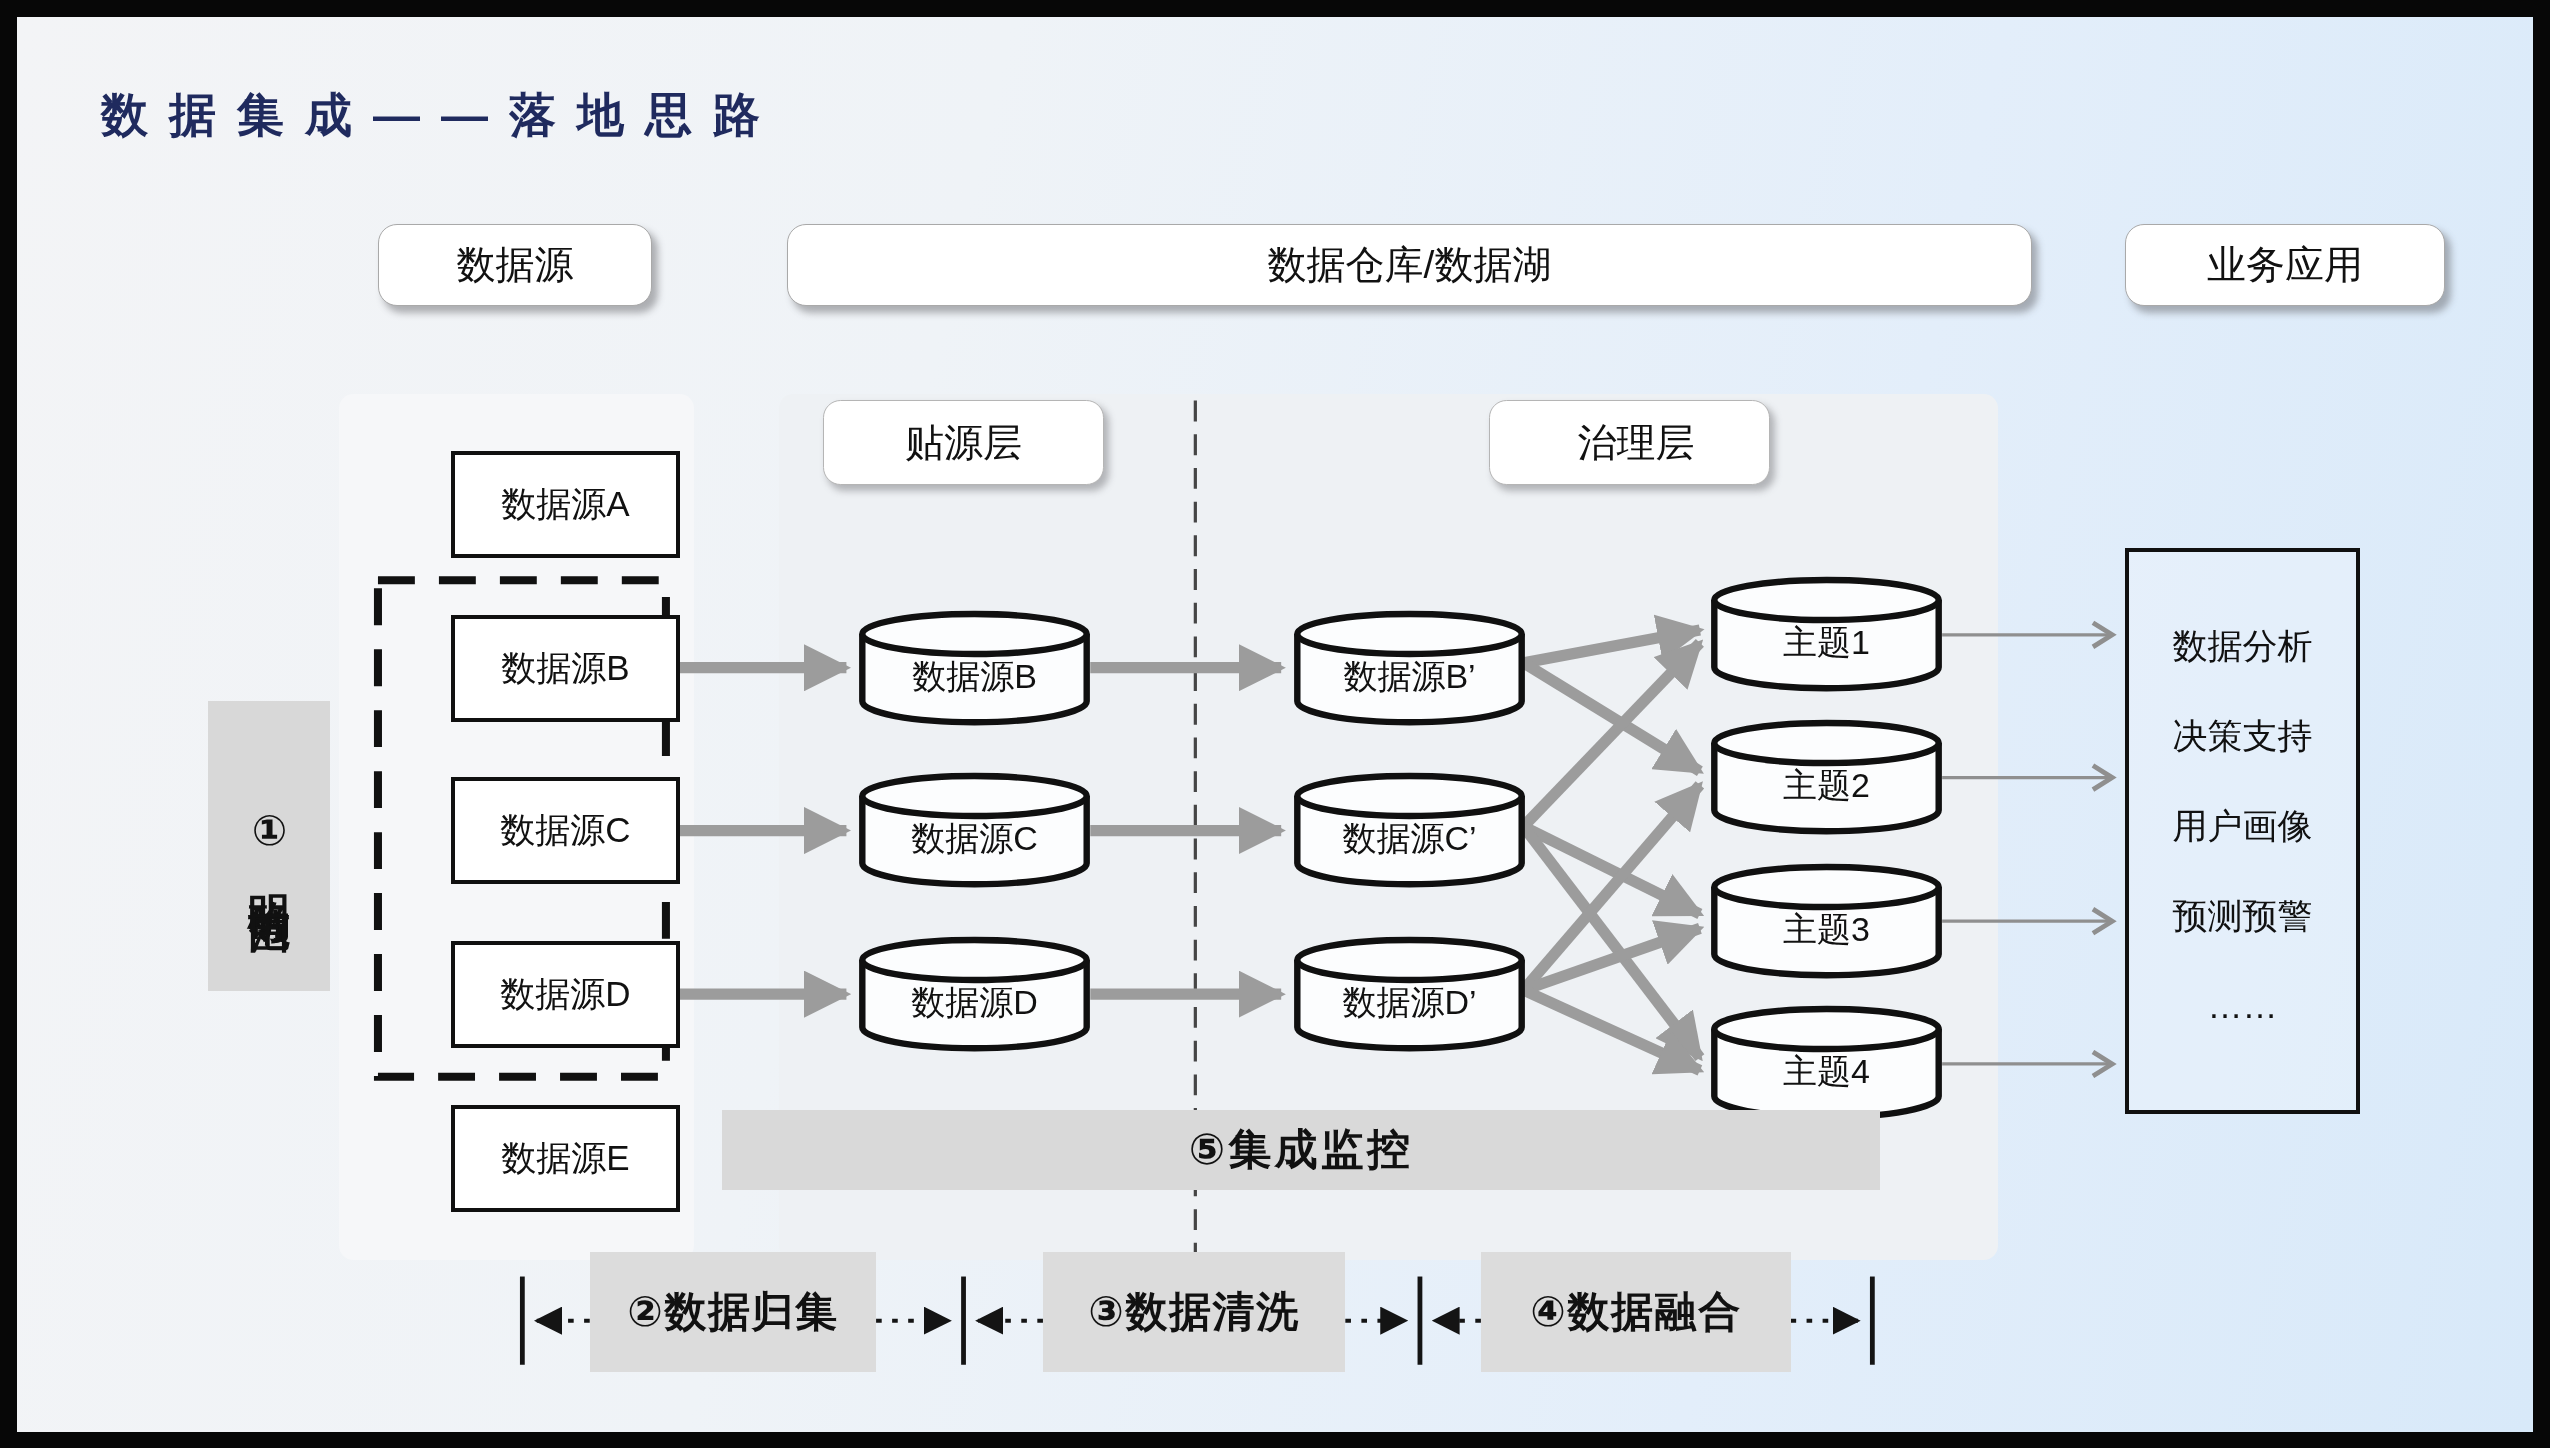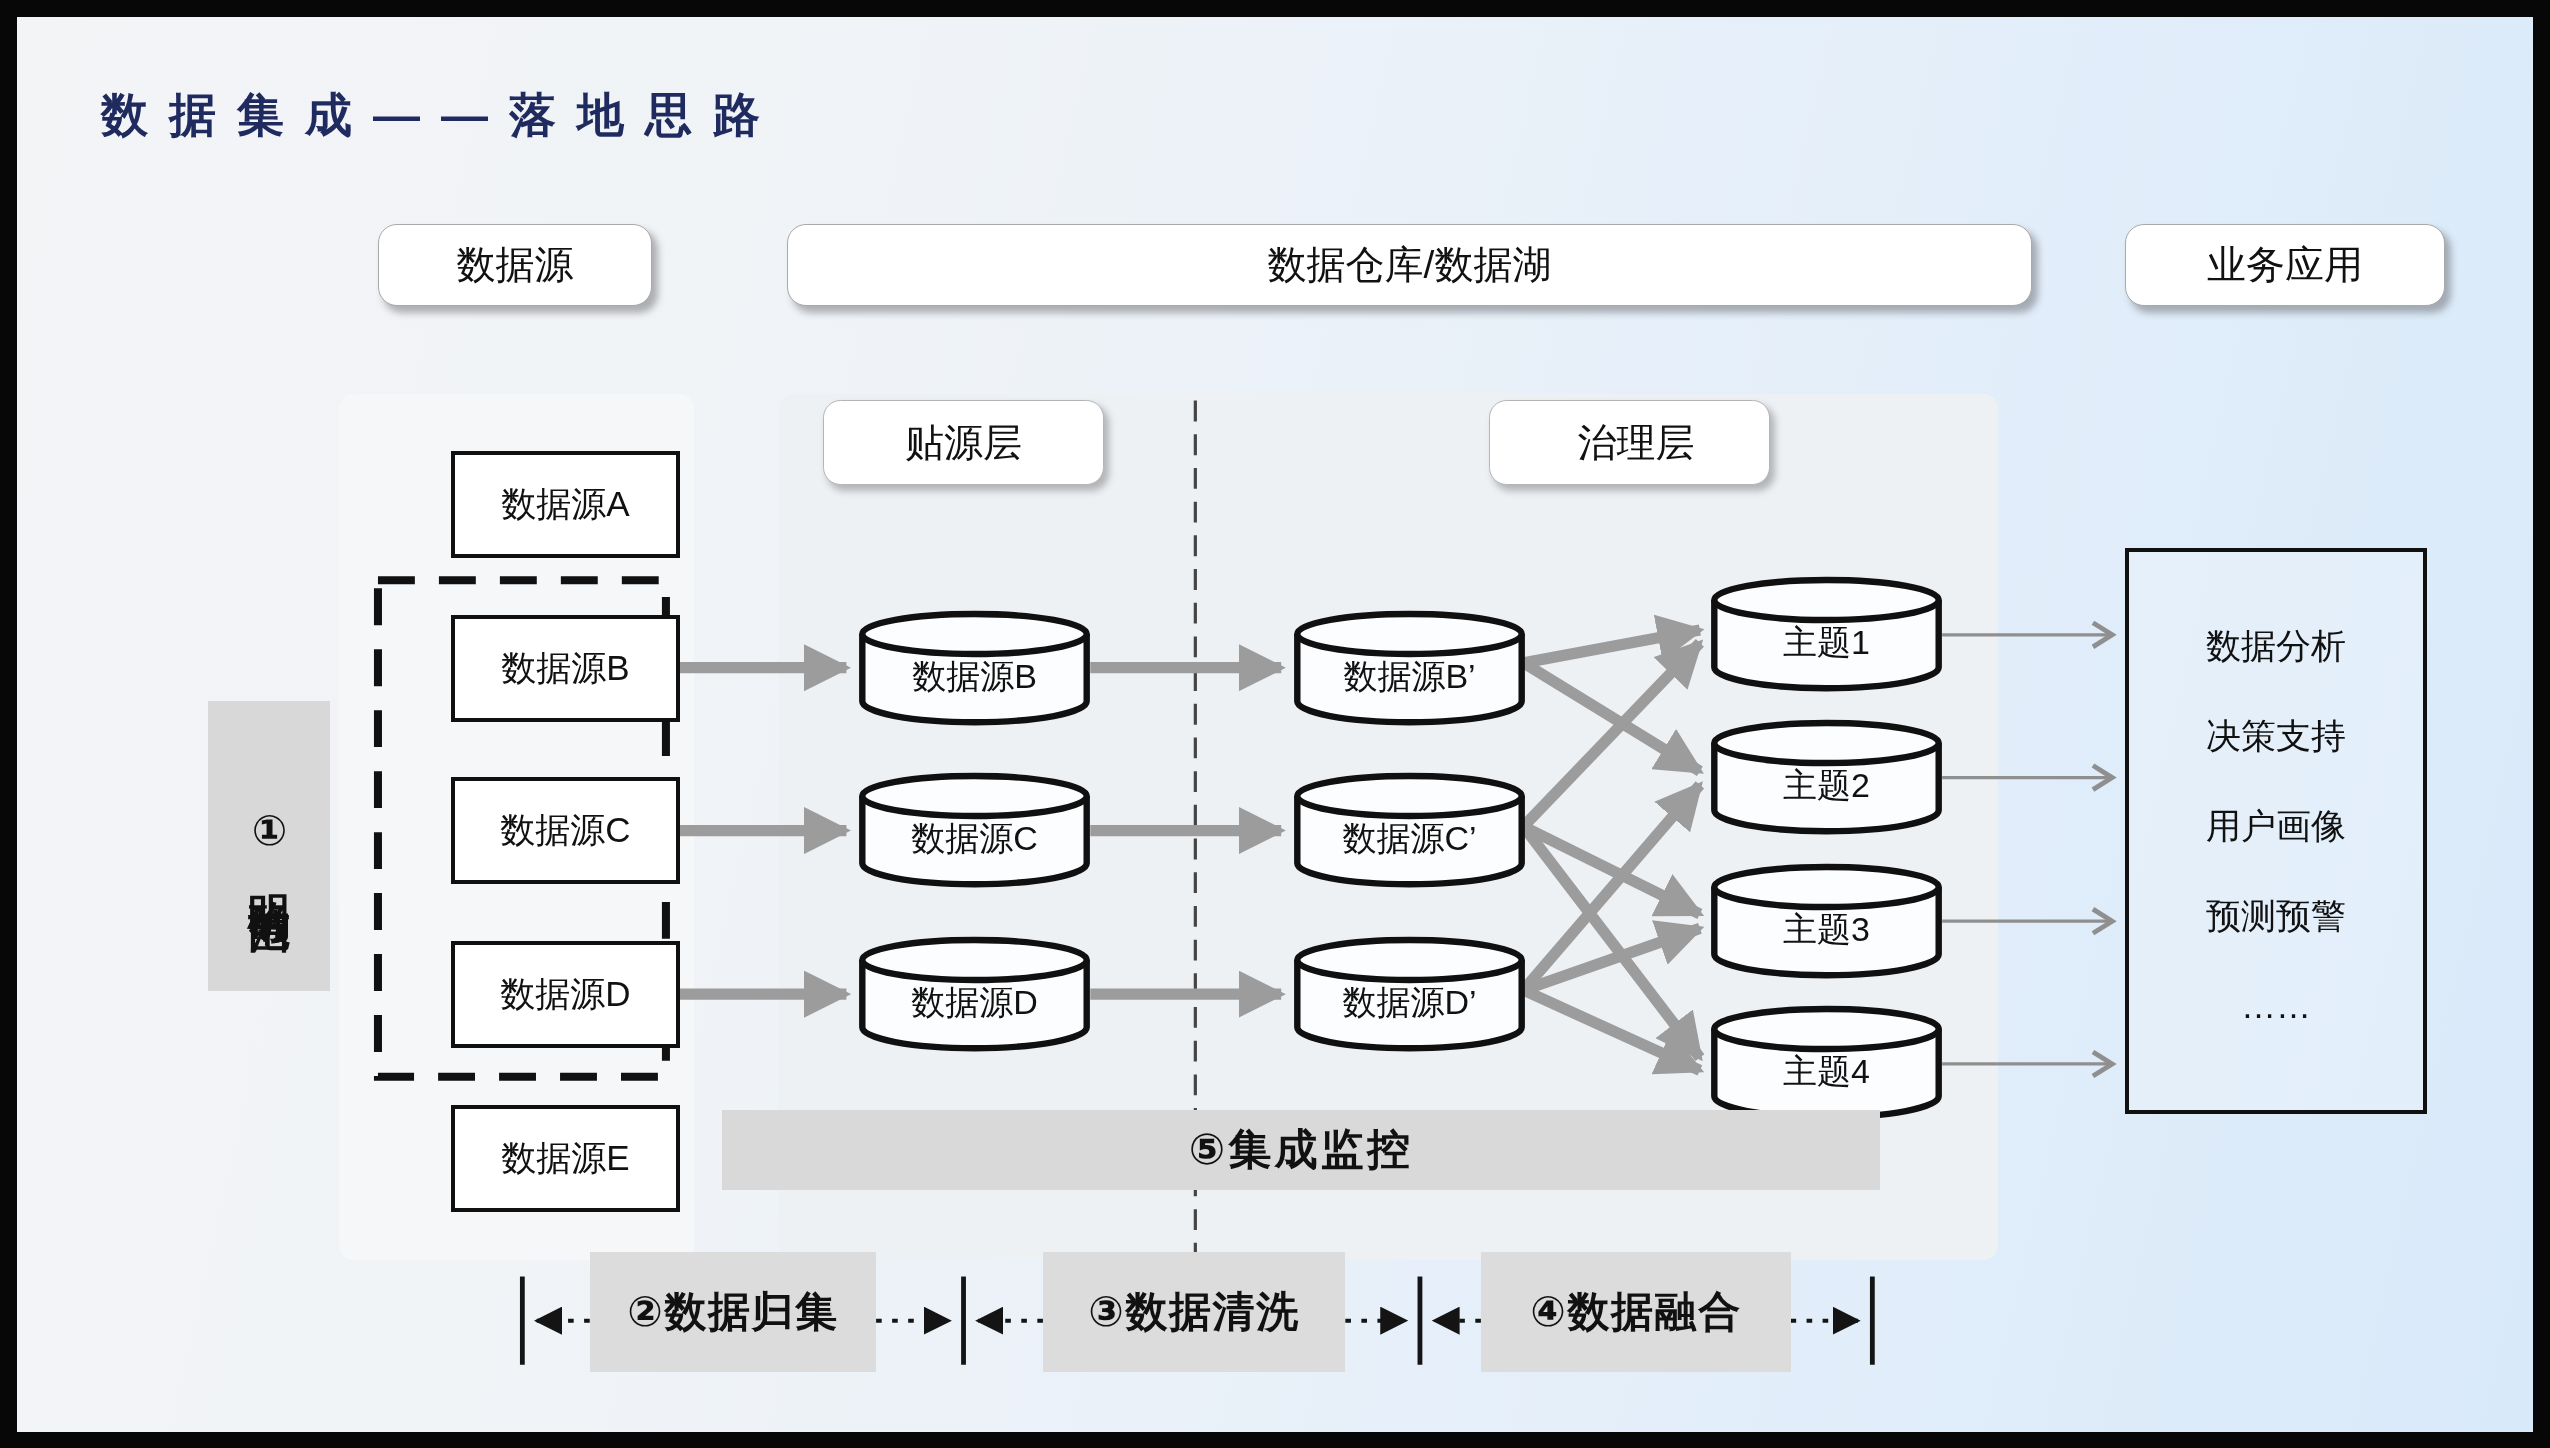--- a/index.html
+++ b/index.html
@@ -43,21 +43,21 @@
     border-radius:17.6px; box-shadow:4.8px 5.6px 7.2px rgba(90,90,95,.40);
     display:flex; align-items:center; justify-content:center; font-size:39px; z-index:3;
   }
   .cyl{width:233px; height:117px; z-index:3;}
   .cyl svg{position:absolute; left:0; top:0; width:100%; height:100%;}
   .cyl .cyl-label{
     position:absolute; left:0; top:32px; width:100%; height:69px;
     display:flex; align-items:center; justify-content:center; font-size:34px;
   }
   .biz-box{
-    left:2108px; top:531px; width:302px; height:566px; border:4.8px solid #101010;
+    left:2108px; top:531px; width:235px; height:566px; border:4.8px solid #101010;
     background:rgba(240,247,253,.35); z-index:3;
     display:flex; flex-direction:column; align-items:center;
     padding-top:74px; row-gap:50px;
   }
   .biz-line{font-size:35px; line-height:40px;}
   .monitor-bar{
     left:705px; top:1093px; width:1158px; height:80px; background:#d9d9d9; z-index:3;
     display:flex; align-items:center; justify-content:center;
     font-size:43px; font-weight:bold; letter-spacing:3.2px;
   }

